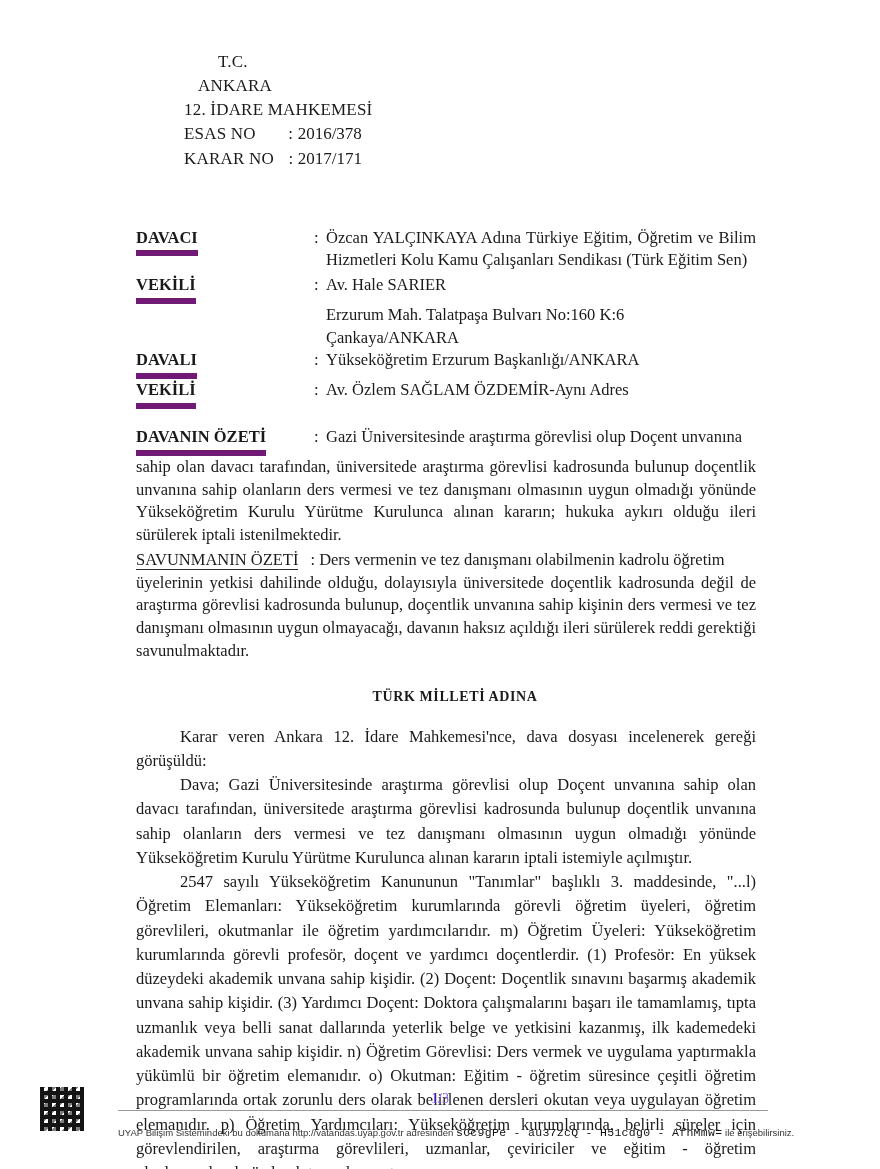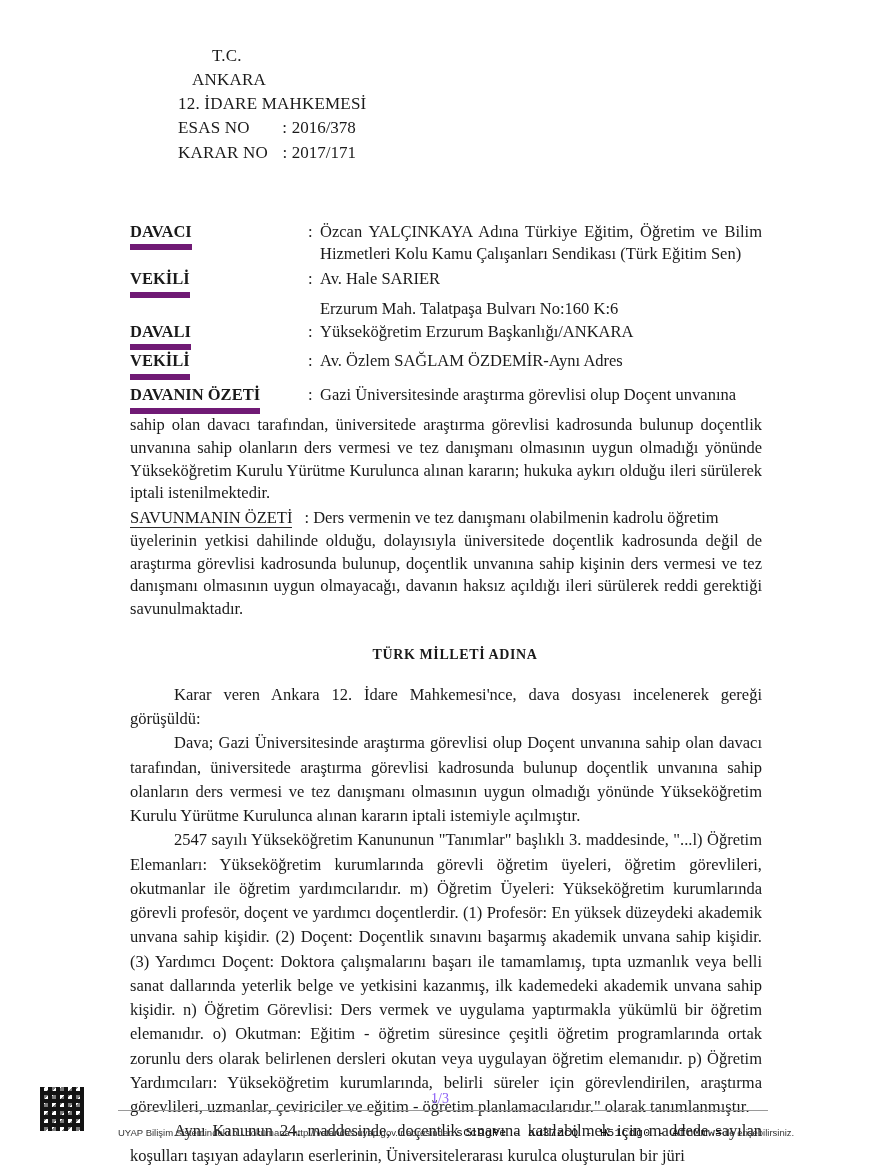--- a/index.html
+++ b/index.html
@@ -11,21 +11,21 @@
     width: 880px;
     height: 1169px;
     position: relative;
     font-family: "Liberation Serif", serif;
     color: #1a1a1a;
     overflow: hidden;
   }
   .page {
     position: absolute;
     inset: 0;
-    padding: 0;
+    padding: 6px;
   }
   
   .header {
     margin-top: 44px;
     margin-left: 178px;
     font-size: 17px;
     line-height: 1.42;
     letter-spacing: 0.2px;
   }
   .header .ctr {
@@ -74,21 +74,21 @@
   }
   .pval.nj { text-align: left; }
   .cont {
     margin-left: 190px;
   }
   .blockjust {
     text-align: justify;
     text-justify: inter-word;
   }
   .ozet-block {
-    margin-top: 4px;
+    margin-top: 17px;
   }
   .ozet-body {
     text-align: justify;
     text-justify: inter-word;
     margin-top: 0px;
   }
   .inline-label {
     font-weight: normal;
     white-space: nowrap;
     border-bottom: 1px solid #2b2b2b;
@@ -201,20 +201,21 @@
       <div class="pcolon">:</div>
       <div class="pval">Özcan YALÇINKAYA Adına Türkiye Eğitim, Öğretim ve Bilim Hizmetleri Kolu Kamu Çalışanları Sendikası (Türk Eğitim Sen)</div>
     </div>
 
     <div class="prow" style="margin-top:2px">
       <div class="plabel"><span class="ul">VEKİLİ</span></div>
       <div class="pcolon">:</div>
       <div class="pval nj">Av. Hale SARIER</div>
     </div>
     <div class="cont">Erzurum Mah. Talatpaşa Bulvarı No:160 K:6</div>
+    <div class="cont">Çankaya/ANKARA</div>
 
     <div class="prow">
       <div class="plabel"><span class="ul">DAVALI</span></div>
       <div class="pcolon">:</div>
       <div class="pval nj">Yükseköğretim Erzurum Başkanlığı/ANKARA</div>
     </div>
 
     <div class="prow">
       <div class="plabel"><span class="ul">VEKİLİ</span></div>
       <div class="pcolon">:</div>

